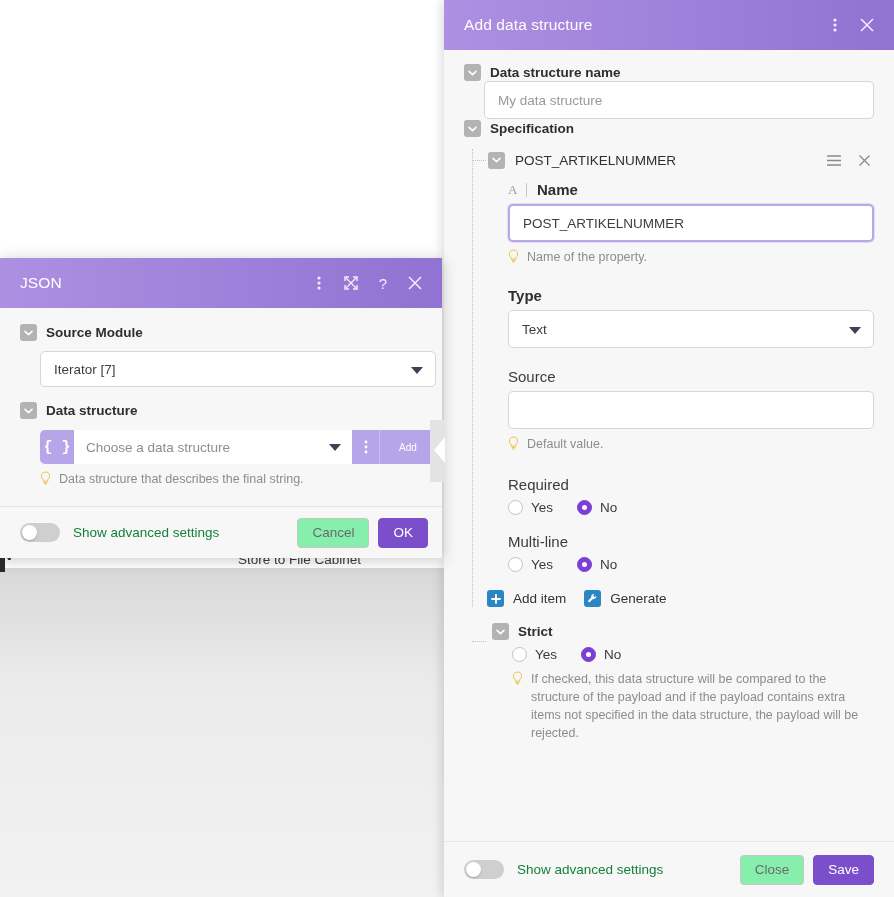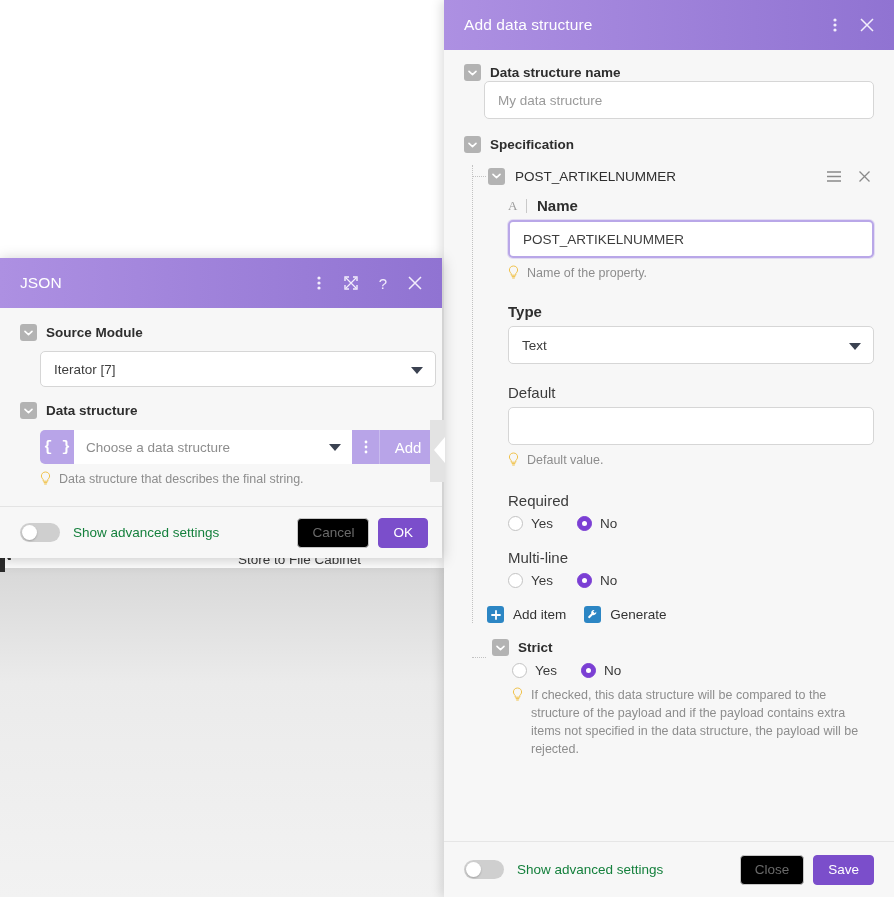--- a/index.html
+++ b/index.html
@@ -177,21 +177,21 @@
   }
   .switch-label { font-size: 13.5px; color: #15803d; margin-left: 13px; }
 
   
   .btn {
     height: 30px; padding: 0 14px; border-radius: 4px;
     font-size: 13.5px; cursor: pointer;
     display: inline-flex; align-items: center; justify-content: center;
     font-family: "Liberation Sans", sans-serif;
   }
-  .btn-ghost { background: #000000; border: 1px solid #c6c6c6; color: #6a6a6a; }
+  .btn-ghost { background: #86efac; border: 1px solid #c6c6c6; color: #6a6a6a; }
   .btn-primary { background: #7b4ecb; border: 1px solid #7b4ecb; color: #ffffff; }
 
   
   .ds-combo {
     display: flex; align-items: stretch; height: 34px;
     background: #b8a4e8; border-radius: 5px; overflow: hidden;
     width: 396px;
   }
   .ds-combo .brace {
     width: 34px; display: flex; align-items: center; justify-content: center;
@@ -208,21 +208,21 @@
   .ds-combo .combo-select .caret {
     border-top-color: #3b4251; margin-top: -3px; right: 11px;
   }
   .ds-combo .combo-kebab {
     width: 28px; display: flex; align-items: center; justify-content: center;
     color: #ffffff; cursor: pointer; flex: 0 0 auto;
     border-right: 1px solid #c9bcee;
   }
   .ds-combo .combo-add {
     width: 56px; display: flex; align-items: center; justify-content: center;
-    color: #ffffff; font-size: 15px; cursor: pointer; flex: 0 0 auto;
+    color: #ffffff; font-size: 10px; cursor: pointer; flex: 0 0 auto;
   }
 
   
   .p-pad { padding: 0 20px; }
   .spec-tree {
     position: relative;
     margin-top: 12px;
     padding-left: 24px;
   }
   .tree-vline {
@@ -311,21 +311,21 @@
               <path d="M1 1.3 L4.5 4.6 L8 1.3" stroke="#ffffff" stroke-width="1.6" fill="none" stroke-linecap="round" stroke-linejoin="round"></path>
             </svg>
           </div>
           <div class="sec-label">Data structure name</div>
         </div>
         <div style="padding-left:20px;">
           <input class="field-input" type="text" placeholder="My data structure" style="">
         </div>
       </div>
 
-      <div class="p-pad" style="margin-top:17px;">
+      <div class="p-pad" style="margin-top:1px;">
         <div class="sec-row">
           <div class="collapse-toggle">
             <svg width="9" height="6" viewBox="0 0 9 6">
               <path d="M1 1.3 L4.5 4.6 L8 1.3" stroke="#ffffff" stroke-width="1.6" fill="none" stroke-linecap="round" stroke-linejoin="round"></path>
             </svg>
           </div>
           <div class="sec-label">Specification</div>
         </div>
 
         <div class="spec-tree">
@@ -376,21 +376,21 @@
               <div class="field-label bold">Type</div>
               <div class="select-wrap">
                 <div class="select-box">
                   <span>Text</span>
                 </div>
                 <span class="caret"></span>
               </div>
             </div>
 
             <div class="field-block" style="margin-top:20px;">
-              <div class="field-label">Default</div>
+              <div class="field-label">Source</div>
               <input class="field-input" type="text" value="" style="">
               <div class="hint">
                 <span class="hint-icon">
                   <svg width="11" height="14" viewBox="0 0 11 14">
                     <path d="M5.5 1 C3 1 1.4 2.8 1.4 5 C1.4 6.6 2.5 7.6 3.2 8.6 L3.2 10.2 L7.8 10.2 L7.8 8.6 C8.5 7.6 9.6 6.6 9.6 5 C9.6 2.8 8 1 5.5 1 Z" fill="none" stroke="#f0c24b" stroke-width="1"></path>
                     <path d="M3.7 11.6 H7.3 M4.2 13 H6.8" stroke="#f0c24b" stroke-width="1"></path>
                   </svg>
                 </span>
                 <span class="hint-text">Default value.</span>
               </div>

